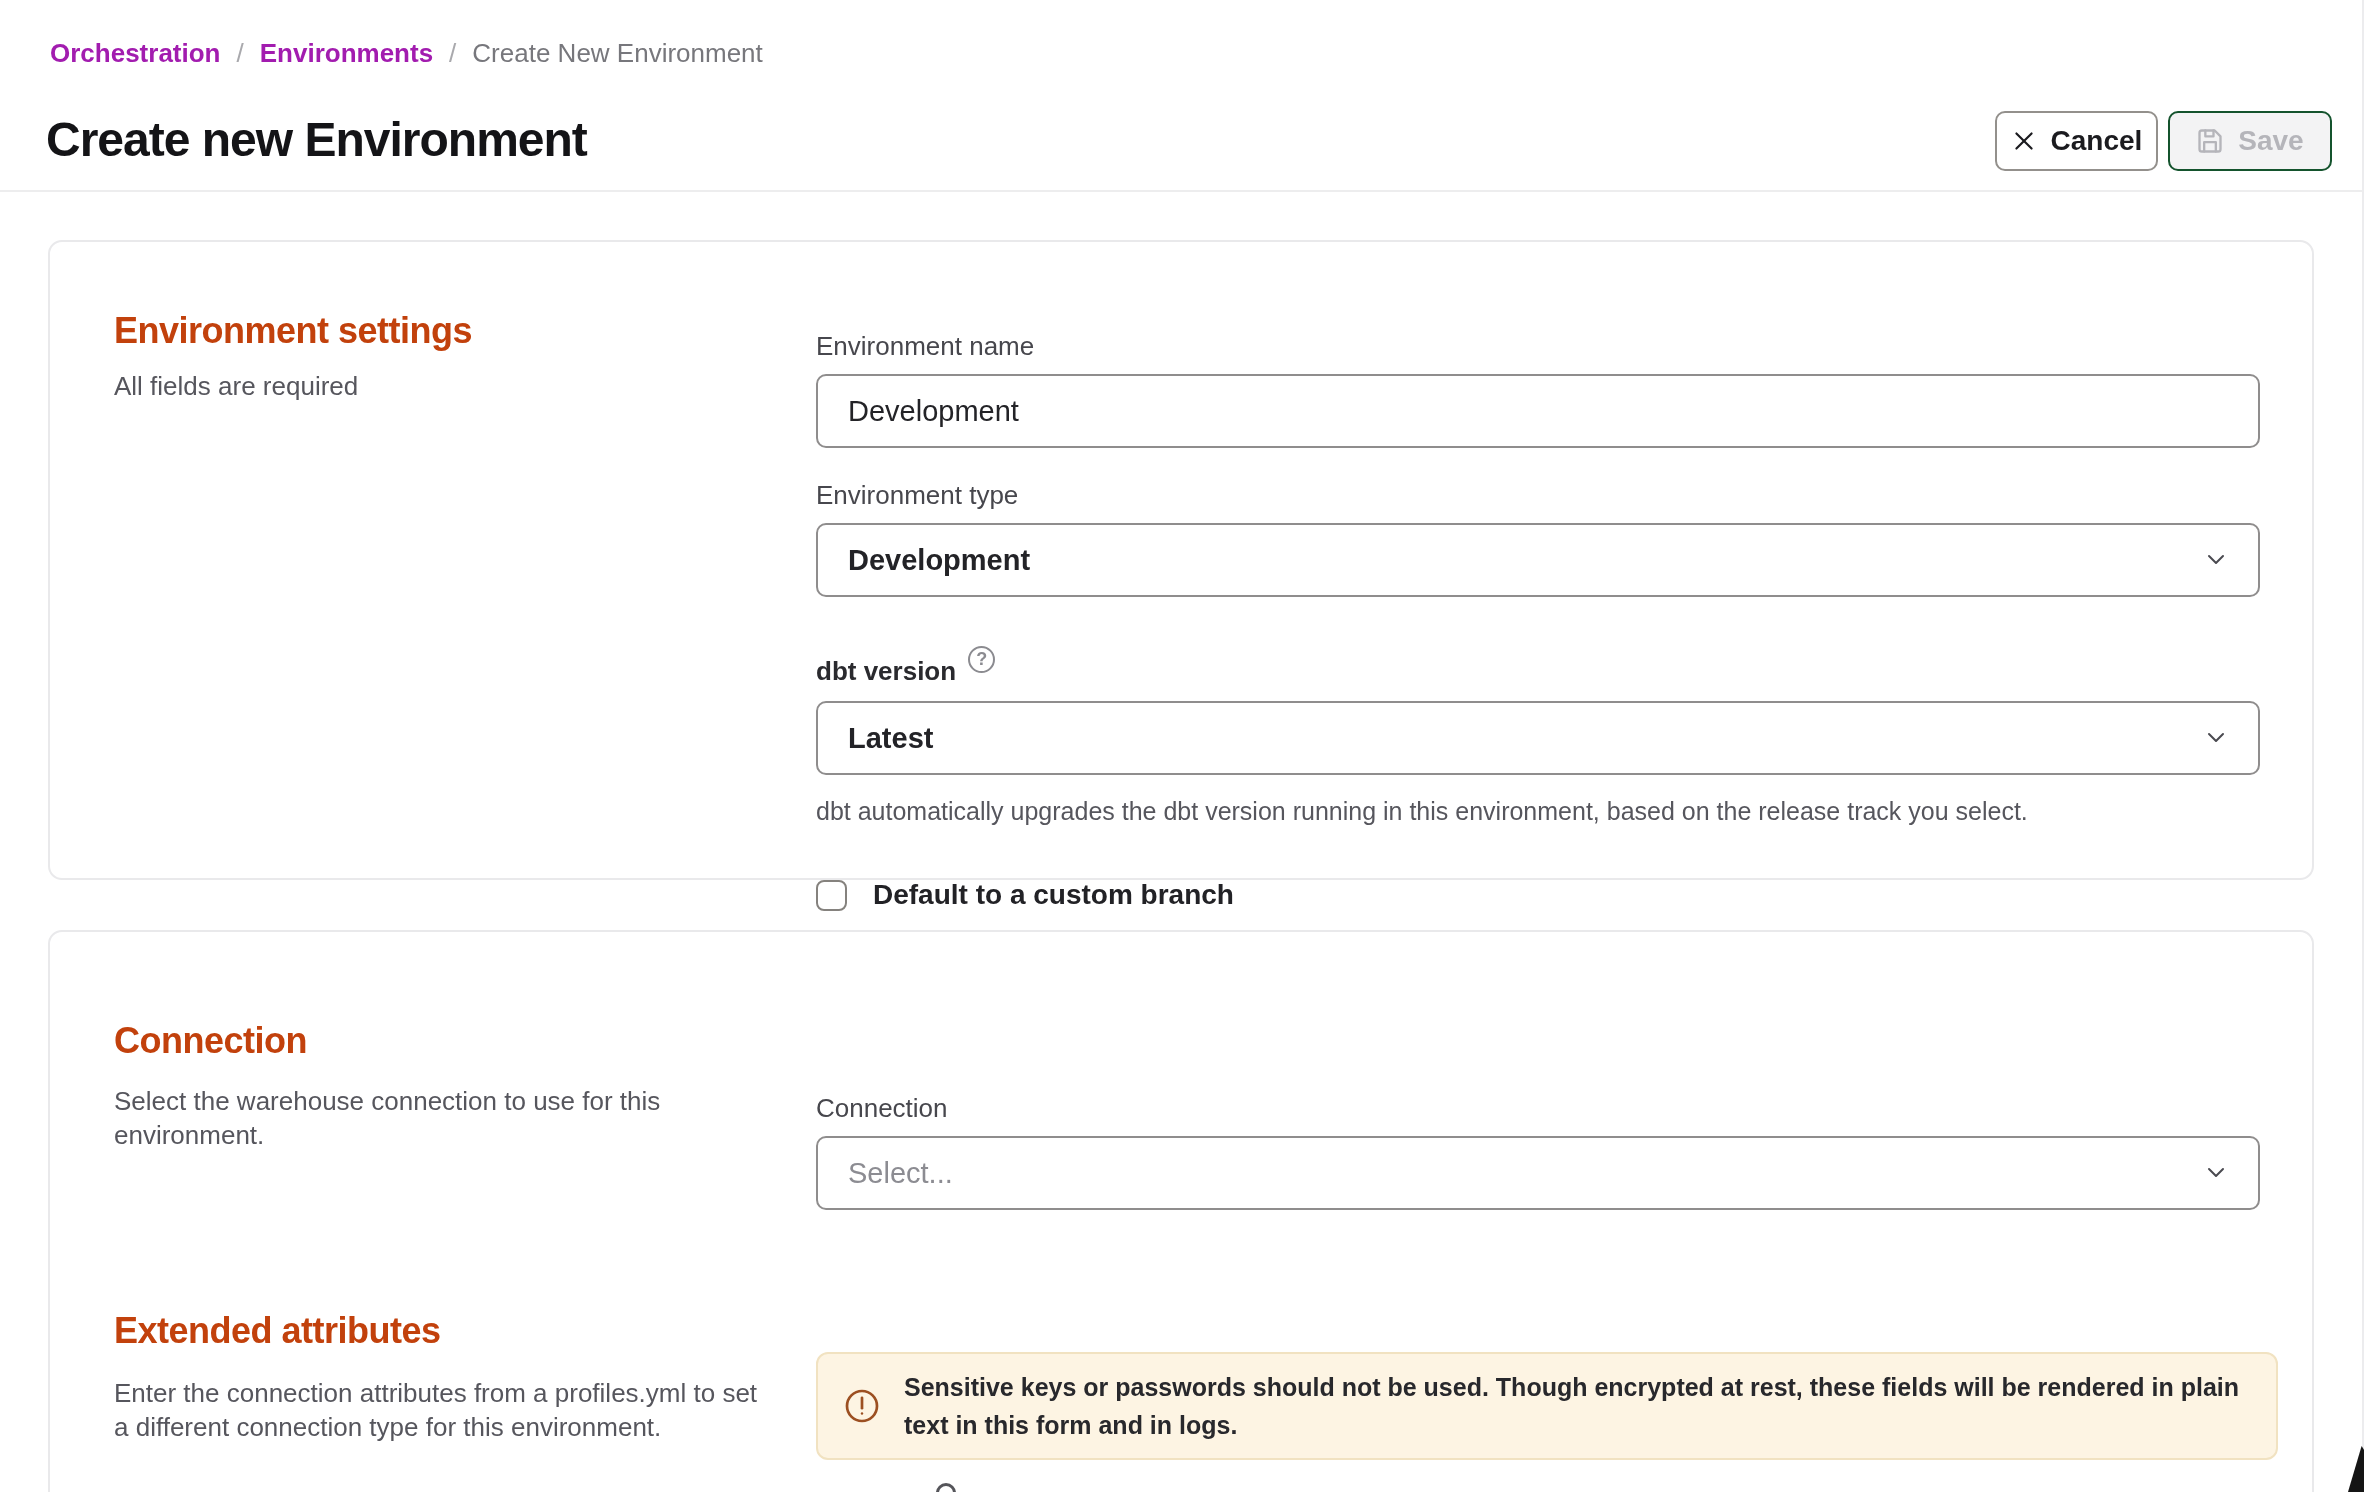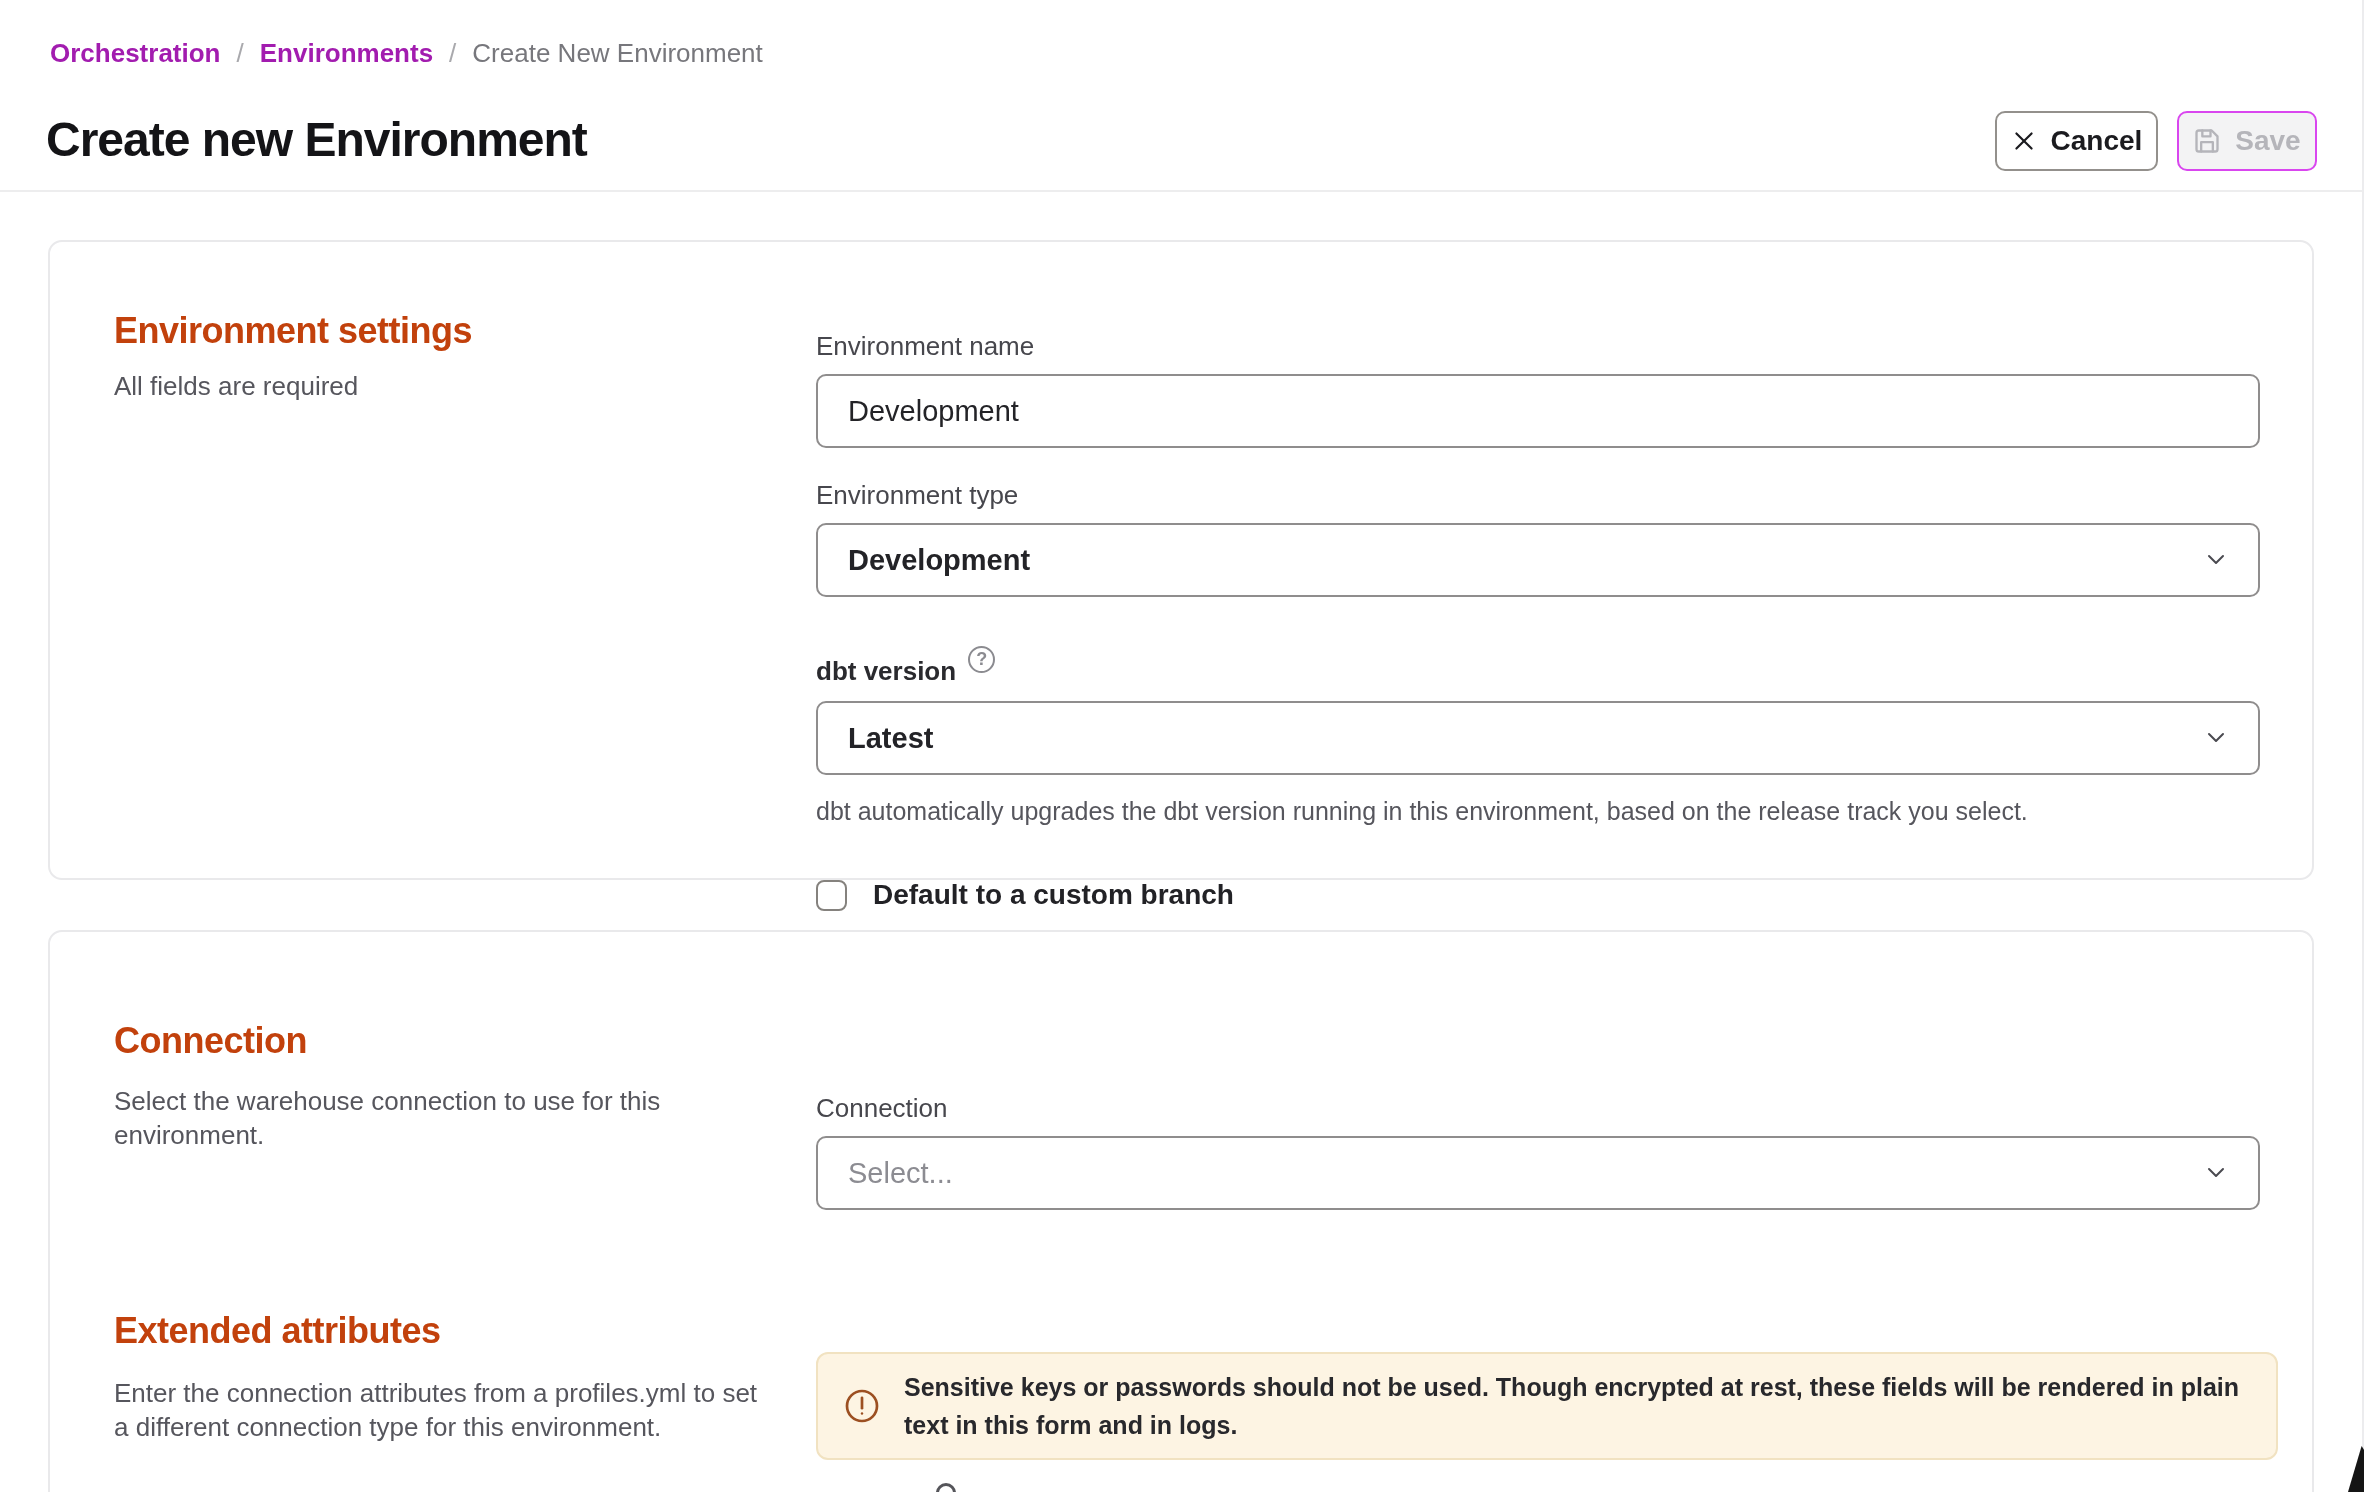--- a/index.html
+++ b/index.html
@@ -13,28 +13,28 @@
   .breadcrumb { position:absolute; left:50px; top:38px; font-size:26px; display:flex; align-items:center; }
   .crumb { color:#a21caf; font-weight:600; }
   .crumb.current { color:#77777c; font-weight:500; }
   .crumb-sep { color:#a9a9ad; margin:0 16px; font-weight:400; }
 
   .page-title {
     position:absolute; left:46px; top:112px; font-size:48px; font-weight:700;
     color:#141417; letter-spacing:-1px;
   }
 
-  .header-actions { position:absolute; top:111px; left:1995px; display:flex; gap:19px; }
+  .header-actions { position:absolute; top:111px; left:1995px; display:flex; gap:10px; }
   .btn {
     display:flex; align-items:center; justify-content:center; gap:14px;
     height:60px; border-radius:10px; font-size:28px; font-weight:600;
     font-family:"Liberation Sans", sans-serif; cursor:pointer;
   }
   .btn-cancel { width:163px; background:#ffffff; border:2px solid #93908c; color:#1b1b1f; }
-  .btn-save   { width:140px; background:#f3f3f4; border:2px solid #d946ef; color:#b5b5ba; }
+  .btn-save   { width:164px; background:#f3f3f4; border:2px solid #14532d; color:#b5b5ba; }
 
   .header-divider { position:absolute; left:0; top:190px; width:2364px; height:2px; background:#ededee; }
 
   
   .card {
     position:absolute; left:48px; width:2266px; background:#ffffff;
     border:2px solid #e9e9eb; border-radius:14px;
   }
   .card-env  { top:240px; height:640px; }
   .card-conn { top:930px; height:630px; }

